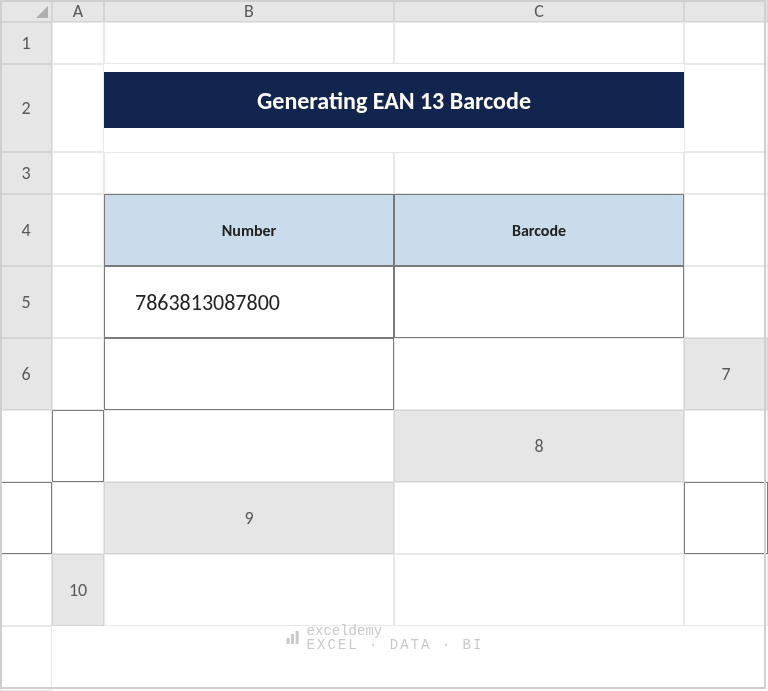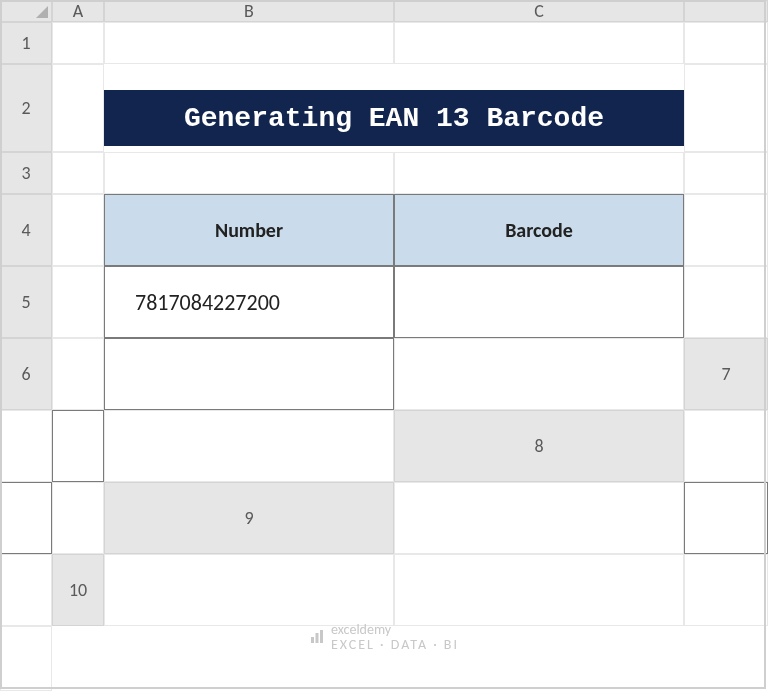--- a/index.html
+++ b/index.html
@@ -50,34 +50,32 @@
     .title-row {
       grid-column: 3 / 5;
       display: flex;
       align-items: stretch;
       padding: 8px 0 0 0;
     }
     .title-banner {
       background: #12254f;
       color: #fff;
       font-weight: bold;
-      font-size: 28px;
+      font-size: 24px;
       display: flex;
       align-items: center;
       justify-content: center;
       width: 100%;
       height: 56px;
-      margin-top: 18px;
-      font-family: Liberation Mono, monospace;
     }
     .table-header {
       background: #cadceb;
       border: 1px solid #7a7a7a;
       font-weight: bold;
-      font-size: 20px;
+      font-size: 16px;
       display: flex;
       align-items: center;
       justify-content: center;
       color: #222;
     }
     .table-cell {
       background: #fff;
       border: 1px solid #7a7a7a;
       font-size: 22px;
       display: flex;
@@ -90,20 +88,21 @@
       position: absolute;
       bottom: 38px;
       left: 50%;
       transform: translateX(-50%);
       color: #c8c8c8;
       font-size: 14px;
       display: flex;
       align-items: center;
       gap: 6px;
       pointer-events: none;
+      font-family: Liberation Mono, monospace;
     }
     .watermark .wm-icon {
       width: 16px; height: 16px;
       display: inline-flex;
     }
     .watermark .wm-sub {
       font-size: 14px;
       letter-spacing: 2px;
       display: block;
       margin-top: -2px;
@@ -147,21 +146,21 @@
   <div class="cell"></div>
 
   <div class="rcell">4</div>
   <div class="cell"></div>
   <div class="table-header">Number</div>
   <div class="table-header">Barcode</div>
   <div class="cell"></div>
 
   <div class="rcell">5</div>
   <div class="cell"></div>
-  <div class="table-cell">7817084227200</div>
+  <div class="table-cell">7863813087800</div>
   <div class="table-cell barcode"></div>
   <div class="cell"></div>
 
   <div class="rcell">6</div>
   <div class="cell"></div>
   <div class="table-cell barcode"></div>
   <div class="cell"></div>
 
   <div class="rcell">7</div>
   <div class="cell"></div>

